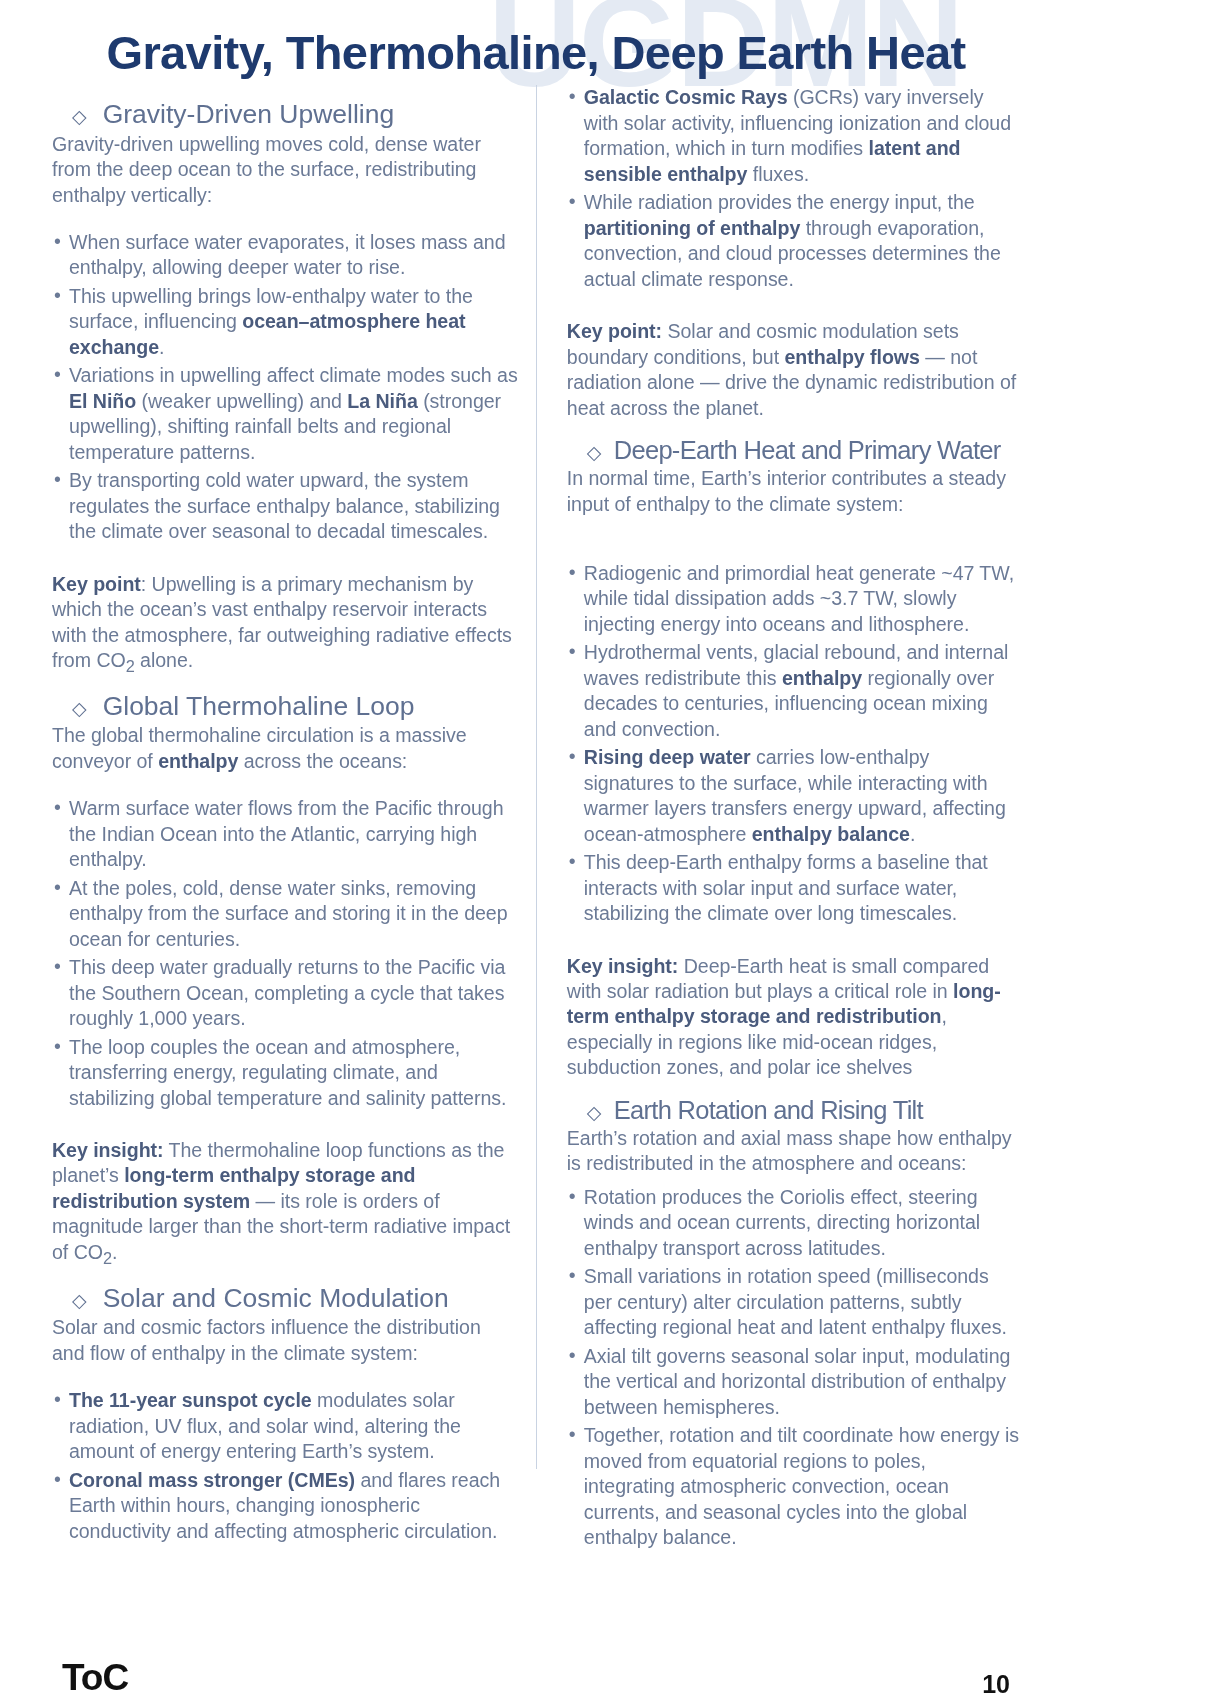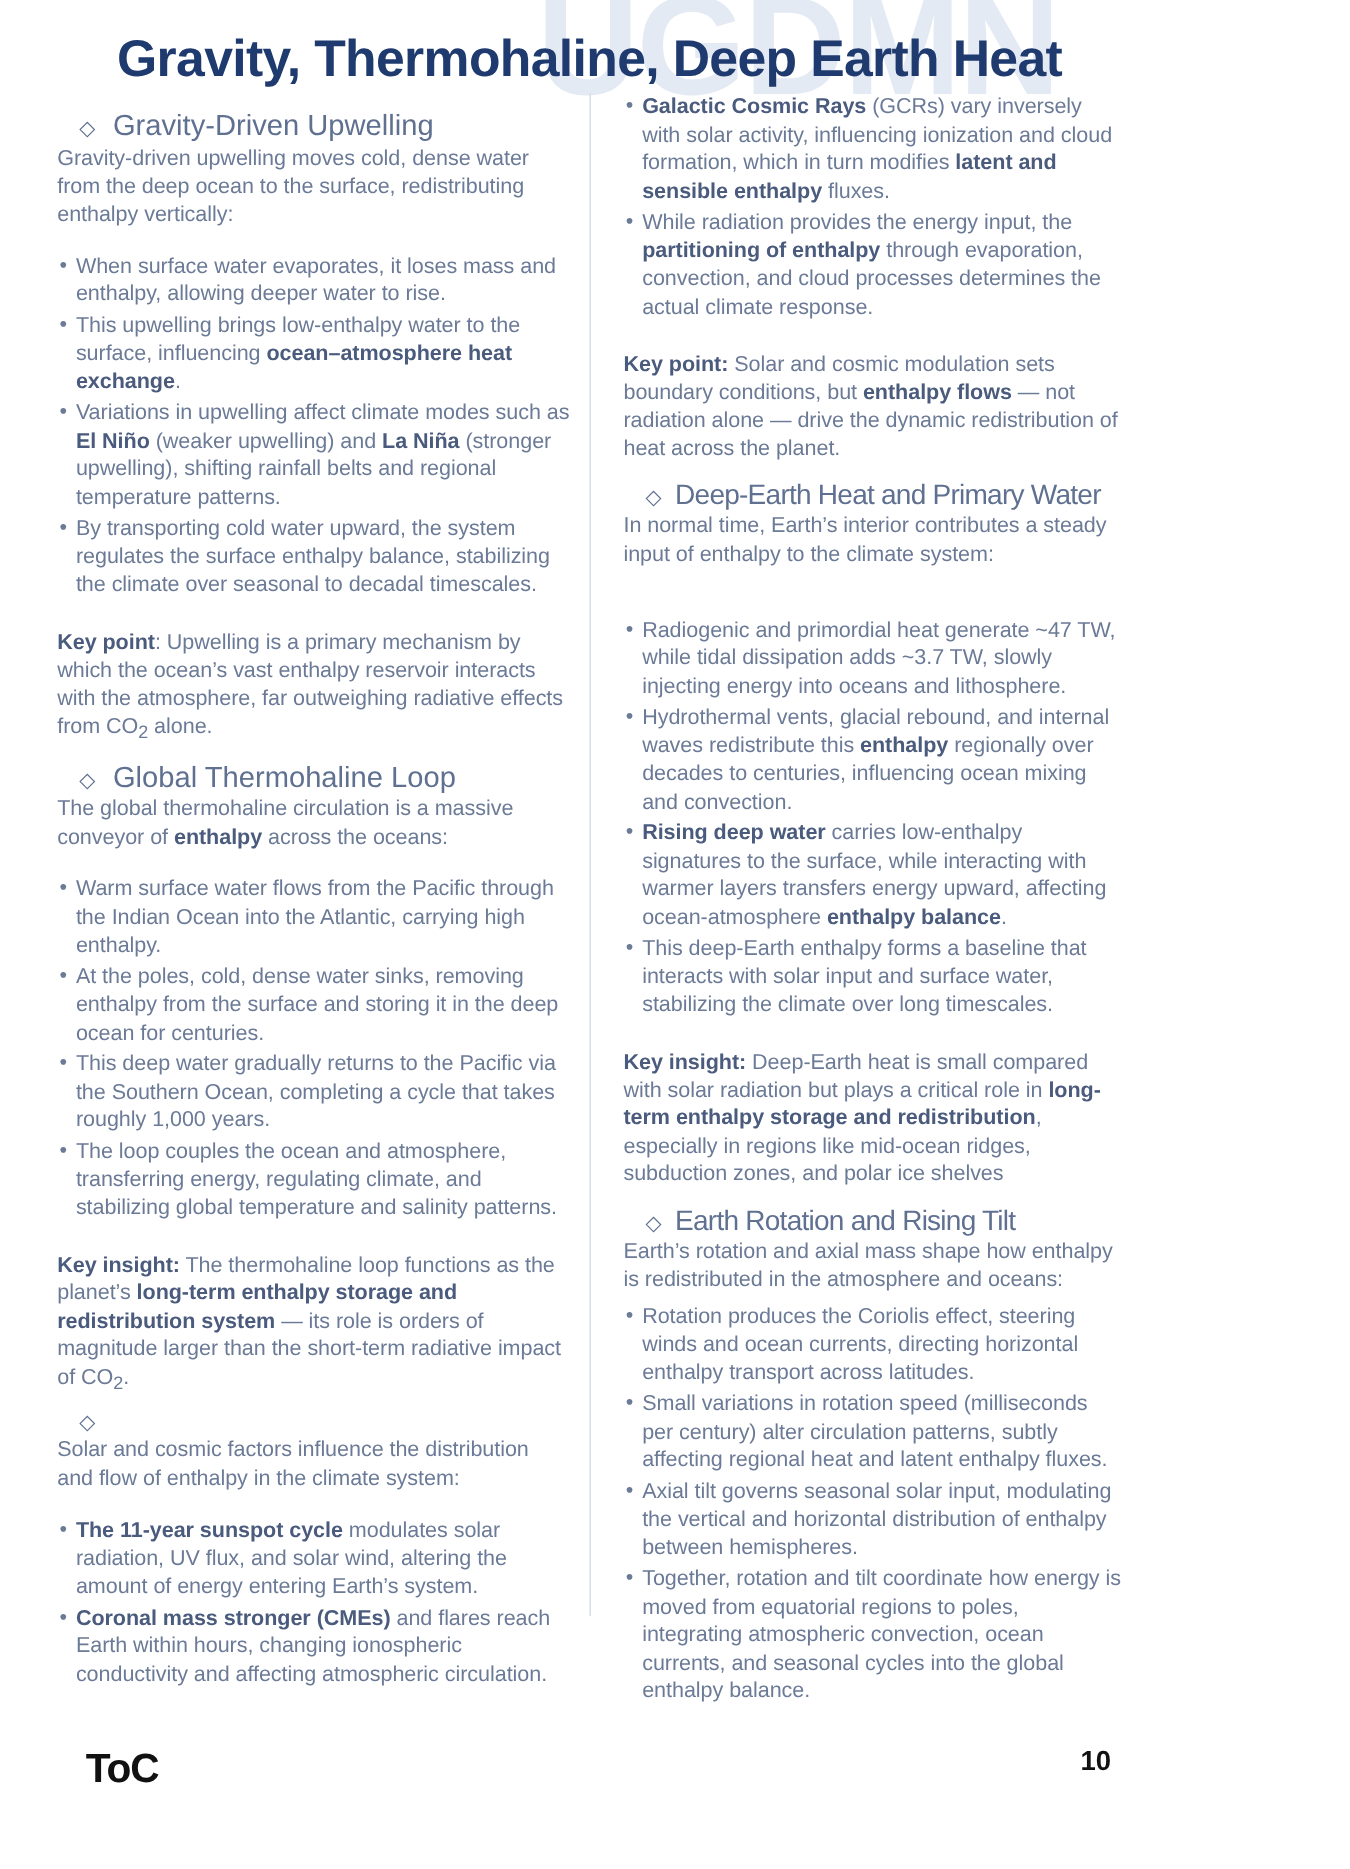--- a/index.html
+++ b/index.html
@@ -86,25 +86,25 @@
     padding-left:17px;
     margin-bottom:3px;
     letter-spacing:-0.05px;
   }
   ul.bullets li .bt { position:absolute; left:2px; top:-1px; }
   b, strong { color:#4a5b7d; font-weight:bold; }
 
   
   .footer {
     position:absolute;
-    left:16px; right:0; bottom:0;
+    left:0; right:0; bottom:0;
     height:112px;
     padding:0 62px;
     display:flex;
-    align-items:flex-start;
+    align-items:flex-end;
     justify-content:space-between;
     z-index:3;
   }
   .footer .toc  { font-size:37px; font-weight:bold; color:#111111; letter-spacing:-1px; }
   .footer .pnum { font-size:25px; font-weight:bold; color:#111111; }
 </style>
 </head>
 <body>
 
 <div class="page">
@@ -140,20 +140,21 @@
       <ul class="bullets">
           <li><span class="bt">•</span>Warm surface water flows from the Pacific through the Indian Ocean into the Atlantic, carrying high enthalpy.</li>
           <li><span class="bt">•</span>At the poles, cold, dense water sinks, removing enthalpy from the surface and storing it in the deep ocean for centuries.</li>
           <li><span class="bt">•</span>This deep water gradually returns to the Pacific via the Southern Ocean, completing a cycle that takes roughly 1,000 years.</li>
           <li><span class="bt">•</span>The loop couples the ocean and atmosphere, transferring energy, regulating climate, and stabilizing global temperature and salinity patterns.</li>
         </ul>
       <div class="keyblock"><b>Key insight:</b> The thermohaline loop functions as the planet’s <b>long-term enthalpy storage and redistribution system</b> — its role is orders of magnitude larger than the short-term radiative impact of CO<sub>2</sub>.</div>
 
       <div class="sec-head">
         <span class="dia">◇</span>
+        <span>Solar and Cosmic Modulation</span>
       </div>
       <div class="intro">Solar and cosmic factors influence the distribution and flow of enthalpy in the climate system:</div>
       <div class="spacer"></div>
       <ul class="bullets">
           <li><span class="bt">•</span><b>The 11-year sunspot cycle</b> modulates solar radiation, UV flux, and solar wind, altering the amount of energy entering Earth’s system.</li>
           <li><span class="bt">•</span><b>Coronal mass stronger (CMEs)</b> and flares reach Earth within hours, changing ionospheric conductivity and affecting atmospheric circulation.</li>
         </ul>
 
     </div>
 

